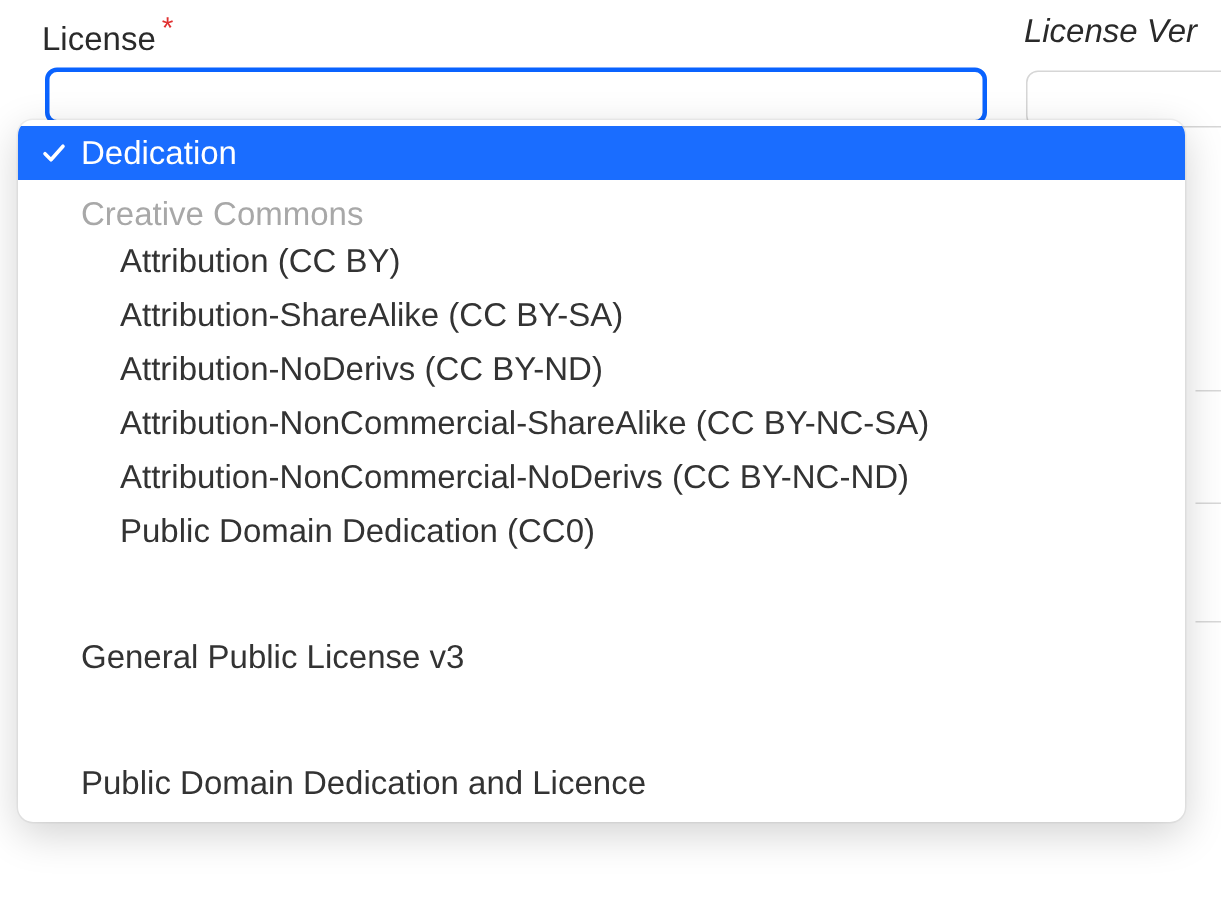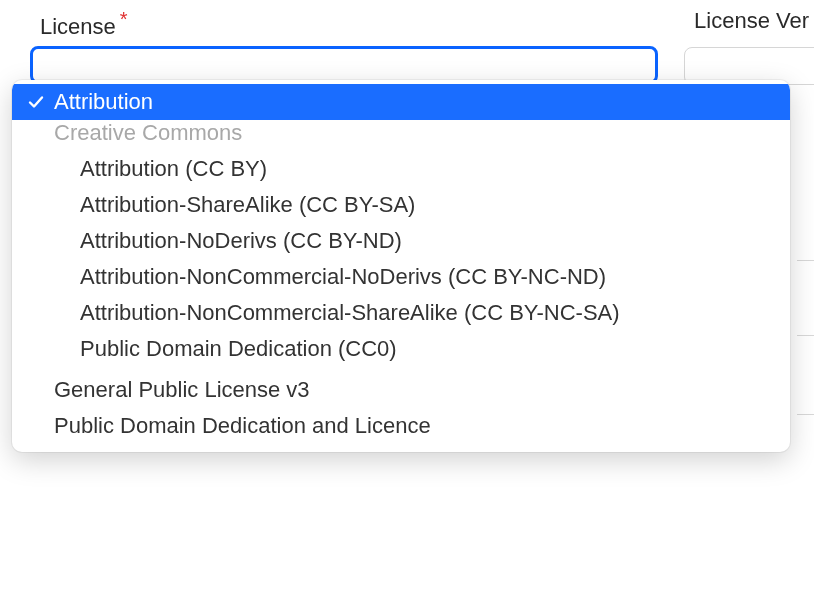--- a/index.html
+++ b/index.html
@@ -8,40 +8,40 @@
       font-size: 22px;
       color: #2a2a2a;
       background: #ffffff;
       width: 814px;
       height: 610px;
       overflow: hidden;
       position: relative;
     }
     .labels-row {
       display: flex;
-      padding: 8px 5px 6px 0;
-      margin-left: 12px;
+      padding: 8px 16px 6px 0;
     }
     .field-label {
       font-size: 22px;
       color: #2a2a2a;
       padding-left: 28px;
     }
     .required-star {
       color: #e03030;
       font-size: 20px;
       vertical-align: super;
       margin-left: 4px;
       font-weight: 500;
     }
     .field-label.secondary {
       margin-left: auto;
       padding-right: 0;
       padding-left: 0;
       white-space: nowrap;
+      font-style: italic;
     }
     .select-wrap {
       position: relative;
       margin-left: 30px;
     }
     .select-box {
       width: 628px;
       height: 38px;
       border: 3px solid #0a63ff;
       border-radius: 8px;
@@ -92,42 +92,43 @@
       font-size: 18px;
     }
     .dd-item.selected {
       background: #1a6dff;
       color: #ffffff;
     }
     .dd-item.selected .dd-check { color: #ffffff; }
     .dd-group {
       height: 36px;
       display: flex;
-      align-items: flex-start;
+      align-items: flex-end;
       padding-left: 42px;
       font-size: 22px;
       color: #a8a8a8;
     }
     .dd-sub {
       height: 36px;
       display: flex;
-      align-items: flex-start;
+      align-items: center;
       padding-left: 68px;
       font-size: 22px;
       color: #333;
       cursor: default;
     }
     .dd-plain {
       height: 36px;
       display: flex;
       align-items: center;
       padding-left: 42px;
       font-size: 22px;
       color: #333;
       cursor: default;
+      margin-top: 48px;
     }
   </style>
 </head>
 <body>
 
 <div class="labels-row">
   <div class="field-label">
     <span>License</span><span class="required-star">*</span>
   </div>
   <div class="field-label secondary">
@@ -145,41 +146,41 @@
 <div class="row-edge" style="top:335px"></div>
 <div class="row-edge" style="top:414px"></div>
 
 <div class="dropdown">
   <div class="dd-item selected">
     <span class="dd-check">
       <svg width="16" height="16" viewBox="0 0 16 16">
           <path d="M2 8.5 L6 12.5 L14 3.5" stroke="#ffffff" stroke-width="2.4" fill="none" stroke-linecap="round" stroke-linejoin="round"></path>
         </svg>
     </span>
-    <span>Attribution</span>
+    <span>Dedication</span>
   </div>
 
   <div class="dd-group">
     <span>Creative Commons</span>
   </div>
 
   <div class="dd-sub">
     <span>Attribution (CC BY)</span>
   </div>
   <div class="dd-sub">
     <span>Attribution-ShareAlike (CC BY-SA)</span>
   </div>
   <div class="dd-sub">
     <span>Attribution-NoDerivs (CC BY-ND)</span>
   </div>
   <div class="dd-sub">
-    <span>Attribution-NonCommercial-NoDerivs (CC BY-NC-ND)</span>
+    <span>Attribution-NonCommercial-ShareAlike (CC BY-NC-SA)</span>
   </div>
   <div class="dd-sub">
-    <span>Attribution-NonCommercial-ShareAlike (CC BY-NC-SA)</span>
+    <span>Attribution-NonCommercial-NoDerivs (CC BY-NC-ND)</span>
   </div>
   <div class="dd-sub">
     <span>Public Domain Dedication (CC0)</span>
   </div>
 
   <div class="dd-plain">
     <span>General Public License v3</span>
   </div>
   <div class="dd-plain">
     <span>Public Domain Dedication and Licence</span>

